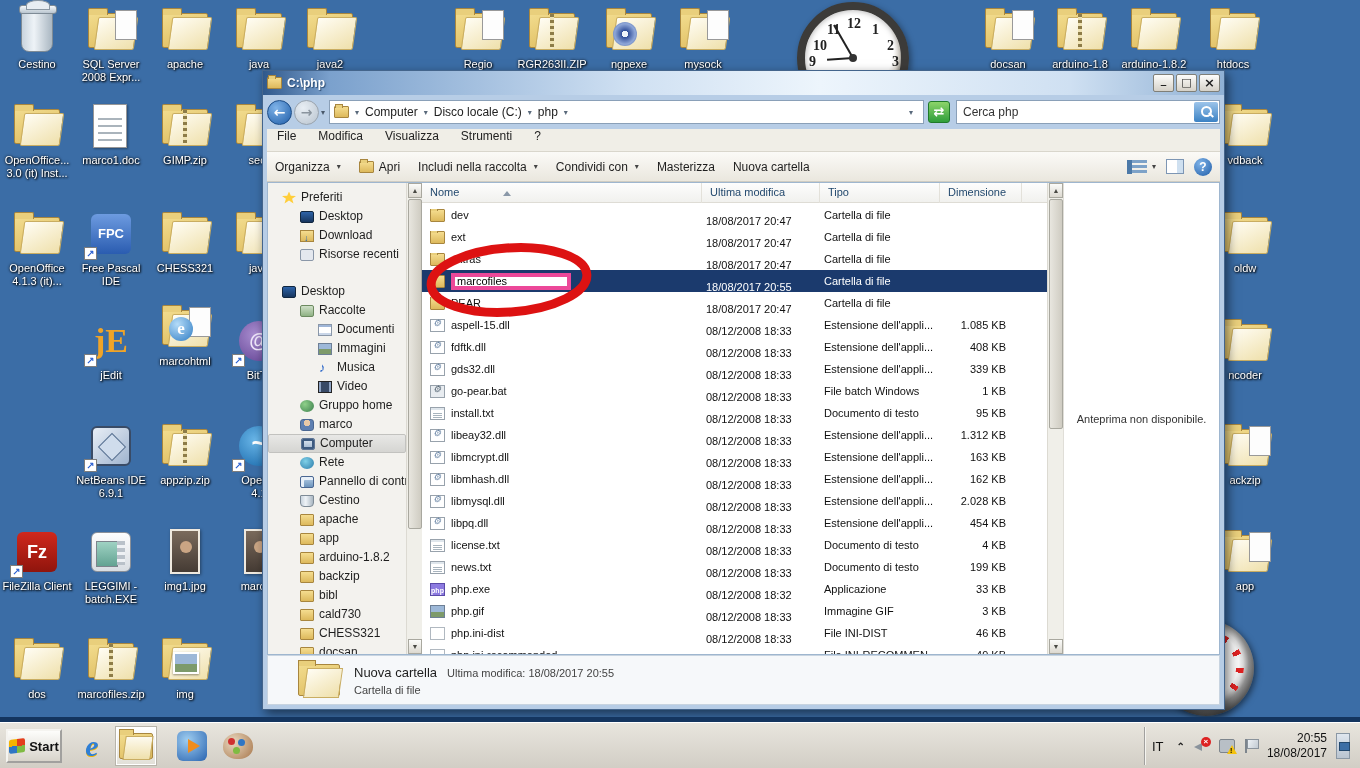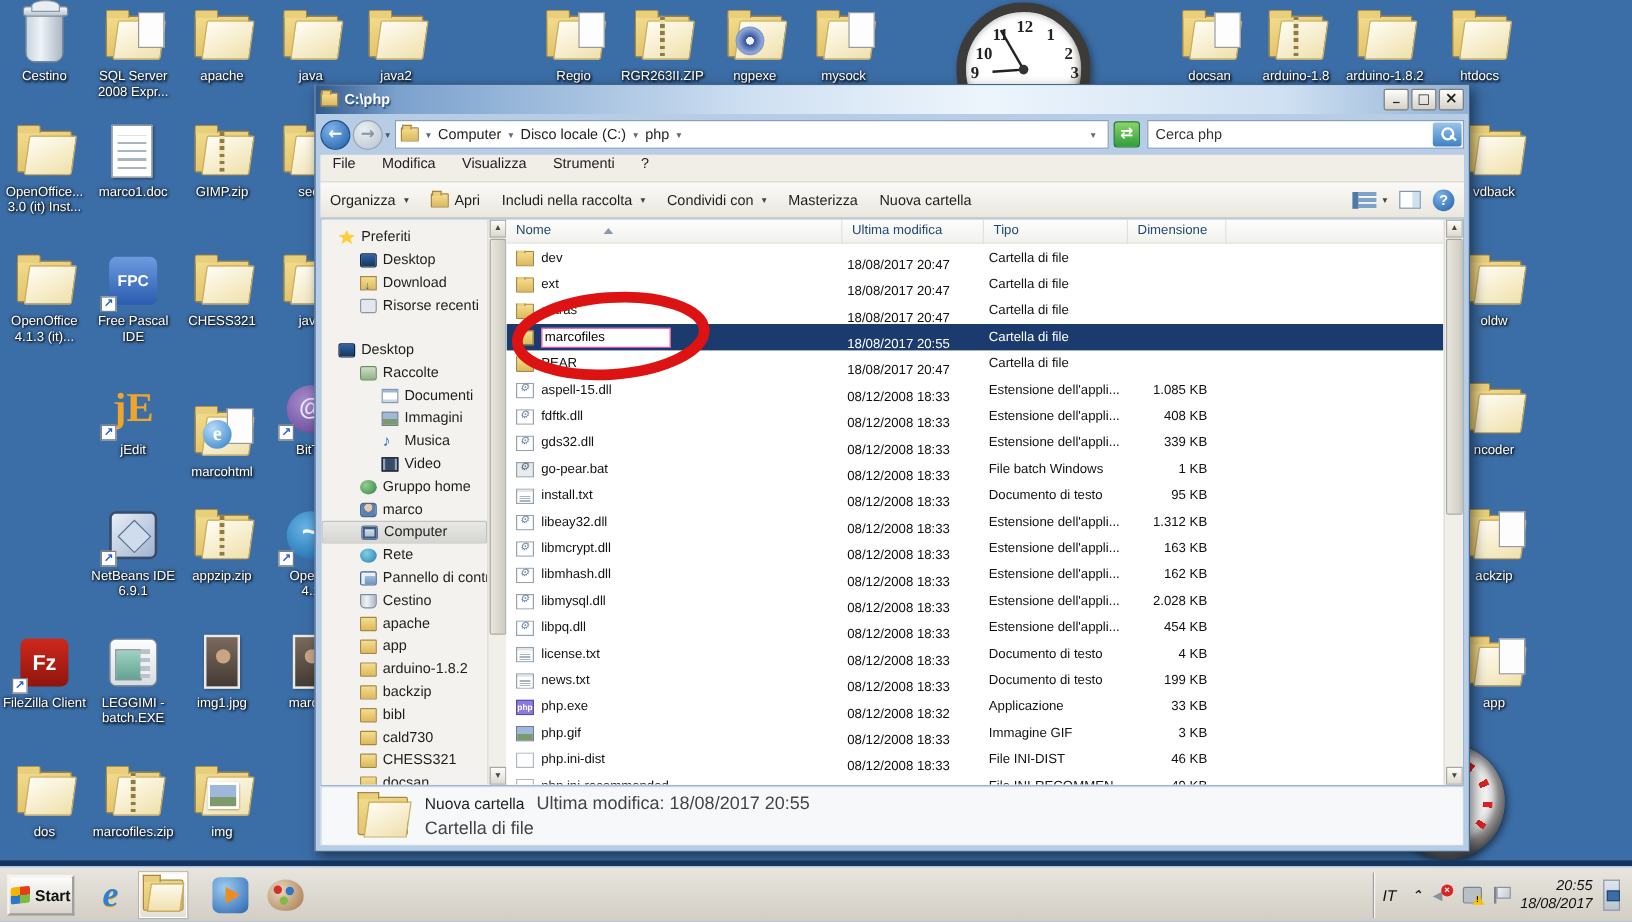--- a/index.html
+++ b/index.html
@@ -179,31 +179,31 @@
   .fi-dll { background:#fff; border:1px solid #98a2ac; }
   .fi-dll::after { content:"\2699"; position:absolute; left:2px; top:-2px; font-size:9px; color:#6d88a8; }
   .fi-txt { background:#fff; border:1px solid #98a2ac; box-shadow:inset 0 2px 0 #dfe6ec; }
   .fi-txt::after { content:""; position:absolute; left:2px; top:4px; right:2px; height:7px; background:repeating-linear-gradient(#fff 0 1px,#a8b4be 1px 2px); }
   .fi-bat { background:#e8ecf0; border:1px solid #98a2ac; }
   .fi-bat::after { content:"\2699"; position:absolute; left:2px; top:-2px; font-size:9px; color:#5a6a78; }
   .fi-exe { background:#8c7ae0; border:1px solid #5a4aa8; color:#fff; font:bold 7px/13px "Liberation Sans",sans-serif; text-align:center; }
   .fi-exe::after { content:"php"; }
   .fi-gif { background:linear-gradient(#9db8d8 0 55%,#7d9a6a 55% 100%); border:1px solid #6d7f95; }
   .fi-ini { background:#fff; border:1px solid #b0b8c0; }
-  .editbox { width:108px; height:17px; border:1px solid #ec4899; font-size:11px; padding:0 2px; color:#000; background:#fff; outline:none; }
+  .editbox { width:120px; height:17px; border:4px solid #ec4899; font-size:11px; padding:0 2px; color:#000; background:#fff; outline:none; }
 
   .previewpane { width:156px; border-left:1px solid #e0ded8; background:#fff; display:flex; align-items:center; justify-content:center; flex:none; }
   .previewpane span { font-size:11px; color:#333; }
 
   .detailspane { position:absolute; left:4px; right:4px; bottom:4px; height:50px; background:#f6f8fa; border:1px solid #c8d4e0; display:flex; align-items:center; padding-left:30px; gap:14px; }
   .bigfold { position:relative; width:42px; height:32px; background:linear-gradient(160deg,#f2dc8e,#ddba5c); border:1px solid #a8863e; border-radius:2px; flex:none; }
   .bigfold::before { content:""; position:absolute; left:-1px; top:-5px; width:16px; height:5px; background:#e9cf7c; border:1px solid #a8863e; border-bottom:none; }
   .bigfold::after { content:""; position:absolute; left:6px; top:3px; width:34px; height:28px; background:linear-gradient(150deg,#fffdf4,#efe0ab); border:1px solid #c9ad62; transform:skewX(-8deg); }
   .dp-name { font-size:13px; color:#1e1e1e; }
-  .dp-meta { font-size:15px; color:#444; }
+  .dp-meta { font-size:11px; color:#444; }
 
   
   #redcircle { position:absolute; left:424px; top:242px; z-index:15; pointer-events:none; }
 
   
   #taskbar { position:absolute; left:0; bottom:0; width:1360px; height:46px; z-index:30;
              background:linear-gradient(#e8e5de,#d2cec5); border-top:1px solid #fff; box-shadow:0 -5px 0 #14355f; }
   .startbtn { position:absolute; left:6px; top:6px; width:56px; height:34px;
              background:linear-gradient(#fdfdfb,#d8d4cb); border:2px outset #f5f4f0; display:flex; align-items:center; justify-content:center; gap:4px; }
   .startflag { width:16px; height:14px; background:conic-gradient(#e43e1c 0 25%,#7fbb42 25% 50%,#2f76c4 50% 75%,#f4b400 75% 100%); transform:skewY(-6deg); border-radius:2px; }
@@ -211,21 +211,21 @@
   .qlbtn { position:absolute; top:4px; width:40px; height:38px; display:flex; align-items:center; justify-content:center; }
   .qlbtn.active { background:linear-gradient(#fff,#e2e0d8); border:1px solid #fff; box-shadow:0 0 0 1px #b8b4aa; }
   .ie-e { color:#2f7fd6; font:bold italic 30px/30px "Liberation Serif",serif; text-shadow:0 1px 0 #f4b400; }
   .ql-fold { position:relative; width:34px; height:26px; background:linear-gradient(160deg,#f2dc8e,#ddba5c); border:1px solid #a8863e; border-radius:2px; }
   .ql-fold::before { content:""; position:absolute; left:-1px; top:-5px; width:13px; height:5px; background:#e9cf7c; border:1px solid #a8863e; border-bottom:none; }
   .ql-fold::after { content:""; position:absolute; left:4px; top:2px; width:26px; height:22px; background:linear-gradient(#fdfaef,#efe0ab); border:1px solid #c9ad62; transform:skewX(-8deg); }
   .wmp { width:30px; height:30px; border-radius:6px; background:radial-gradient(circle at 35% 30%,#9ecdf0,#2a64b0); position:relative; }
   .wmp::after { content:""; position:absolute; left:11px; top:8px; border-left:12px solid #f08c1c; border-top:7px solid transparent; border-bottom:7px solid transparent; }
   .paint { width:30px; height:26px; border-radius:50% 50% 45% 45%; background:radial-gradient(circle at 35% 35%,#e8d8c0,#a8764a); position:relative; }
   .paint::after { content:""; position:absolute; left:5px; top:5px; width:7px; height:7px; border-radius:50%; background:#d03030; box-shadow:10px 1px 0 #2f76c4, 5px 9px 0 #7fbb42; }
-  .tray { position:absolute; right:4px; top:4px; height:38px; display:flex; align-items:center; gap:9px; padding:0 6px; border-left:2px groove #f5f4f0;font-style:italic; }
+  .tray { position:absolute; right:4px; top:4px; height:38px; display:flex; align-items:center; gap:9px; padding:0 6px; border-left:2px groove #f5f4f0; }
   .tray .lang { font-size:13px; color:#111; margin-right:4px; }
   .chev { font-size:10px; color:#222; font-weight:bold; }
   .spk { position:relative; width:16px; height:14px; }
   .spk::before { content:""; position:absolute; left:0; top:4px; border-top:4px solid transparent; border-bottom:4px solid transparent; border-right:8px solid #8a939c; }
   .spk::after { content:"\00D7"; position:absolute; right:-1px; top:-2px; color:#fff; background:#d22; border-radius:50%; width:10px; height:10px; font:bold 8px/10px "Liberation Sans",sans-serif; text-align:center; }
   .usb { position:relative; width:16px; height:14px; background:#b8bfc6; border:1px solid #7d858d; border-radius:2px; }
   .usb::after { content:"!"; position:absolute; right:-3px; bottom:-2px; width:0; height:0; border-left:5px solid transparent; border-right:5px solid transparent; border-bottom:9px solid #f4c20d; font:bold 7px/11px "Liberation Sans",sans-serif; text-indent:-2px; color:#000; }
   .flagic { position:relative; width:14px; height:14px; }
   .flagic::before { content:""; position:absolute; left:1px; top:0; width:2px; height:14px; background:#7d858d; }
   .flagic::after { content:""; position:absolute; left:3px; top:0; width:10px; height:8px; background:linear-gradient(120deg,#eef2f6,#c2cad2); border:1px solid #8a939c; }
@@ -392,21 +392,21 @@
       <div class="dlabel">oldw</div>
     </div>
 
   <div class="dicon" style="left:74px;top:315px">
       <div class="dart">
         <i class="sqart sq-jed"></i>
         <i class="scarrow"></i>
       </div>
       <div class="dlabel">jEdit</div>
     </div>
-  <div class="dicon" style="left:148px;top:334px">
+  <div class="dicon" style="left:148px;top:301px">
       <div class="dart">
         <i class="fold"></i>
         <i class="ovpaper"></i>
         <i class="ovie"></i>
       </div>
       <div class="dlabel">marcohtml</div>
     </div>
   <div class="dicon" style="left:222px;top:315px">
       <div class="dart">
         <i class="sqart sq-bt"></i>
@@ -908,20 +908,23 @@
             </div>
         </div>
       </div>
 
       <div class="vscroll">
         <div class="varrow" style="top:0">▲</div>
         <div class="vthumb" style="top:16px;height:230px"></div>
         <div class="varrow" style="bottom:0">▼</div>
       </div>
 
+      <div class="previewpane">
+        <span>Anteprima non disponibile.</span>
+      </div>
     </div>
 
     <div class="detailspane">
       <i class="bigfold"></i>
       <div>
         <div style="display:flex;align-items:baseline;gap:10px">
           <span class="dp-name">Nuova cartella</span>
           <span class="dp-meta"><span>Ultima modifica:</span> <span>18/08/2017 20:55</span></span>
         </div>
         <div class="dp-meta" style="margin-top:4px">Cartella di file</div>

